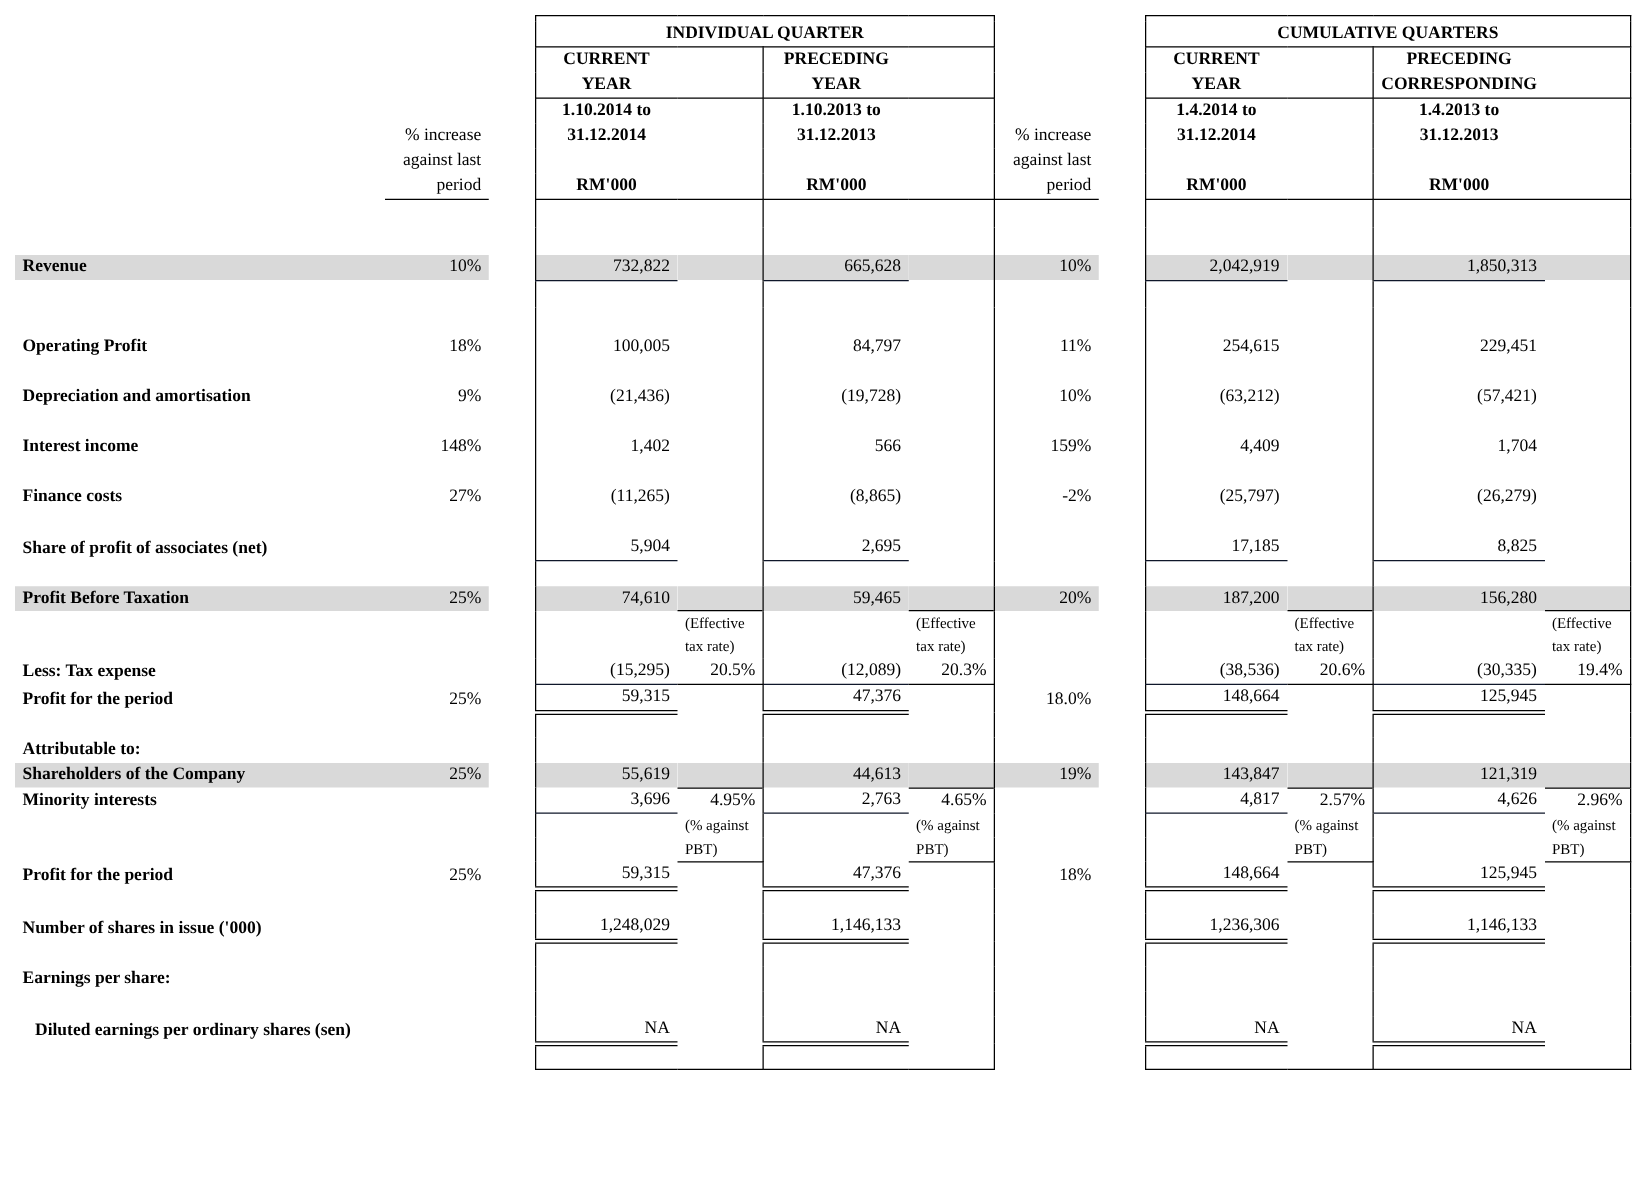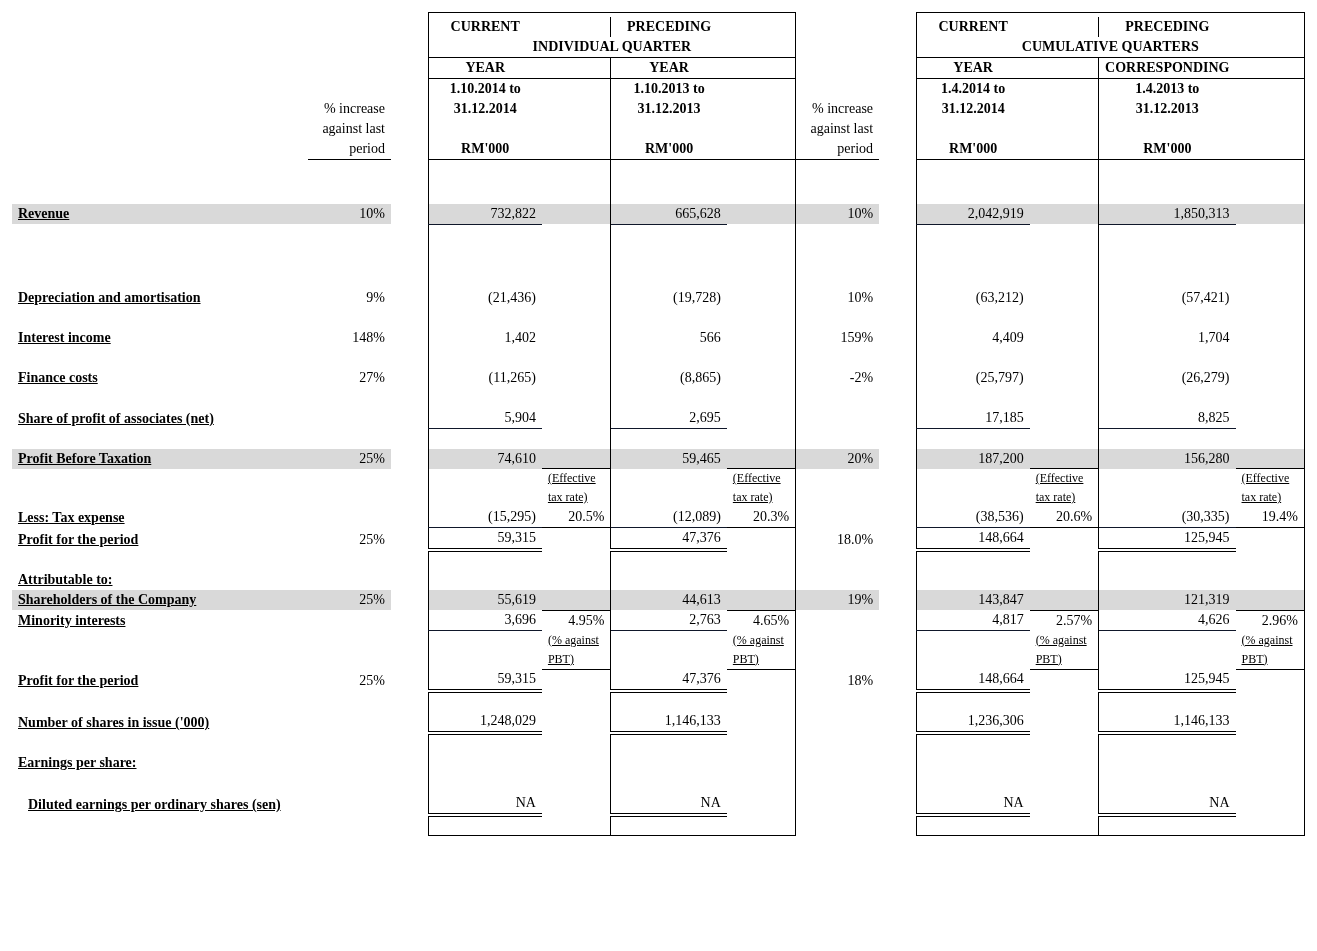--- a/index.html
+++ b/index.html
@@ -16,21 +16,21 @@
   }
   td {
     padding: 2px 6px;
     vertical-align: bottom;
     white-space: nowrap;
     overflow: hidden;
   }
   .b   { font-weight: bold; }
   .c   { text-align: center; }
   .r   { text-align: right; }
-  .l   { text-align: left; text-decoration: underline; }
+  .l   { text-align: left; }
   .sh  { background: #d9d9d9; } 
 
   
   .br-t { border-top: 1px solid #000; margin-left: 29px; }
   .br-b { border-bottom: 1px solid #000; }
   .br-l { border-left: 1px solid #000; }
   .br-r { border-right: 1px solid #000; }
   
   .dbl-b { border-bottom: 4px double #000; }
 
@@ -68,40 +68,40 @@
   <td colspan="4" class="br-t br-l br-r"></td>
   <td></td>
         <td></td>
   <td colspan="4" class="br-t br-l br-r"></td>
 </tr>
 
 <tr>
   <td></td>
         <td></td>
         <td></td>
+  <td colspan="4" class="b c br-l br-r br-b">INDIVIDUAL QUARTER</td>
+  <td></td>
+        <td></td>
+  <td colspan="4" class="b c br-l br-r br-b">CUMULATIVE QUARTERS</td>
+</tr>
+
+<tr>
+  <td></td>
+        <td></td>
+        <td></td>
   <td class="b c br-l">CURRENT</td>
   <td class="br-r"></td>
   <td class="b c">PRECEDING</td>
   <td class="br-r"></td>
   <td></td>
         <td></td>
   <td class="b c br-l">CURRENT</td>
   <td class="br-r"></td>
   <td class="b c">PRECEDING</td>
   <td class="br-r"></td>
-</tr>
-
-<tr>
-  <td></td>
-        <td></td>
-        <td></td>
-  <td colspan="4" class="b c br-l br-r br-b">INDIVIDUAL QUARTER</td>
-  <td></td>
-        <td></td>
-  <td colspan="4" class="b c br-l br-r br-b">CUMULATIVE QUARTERS</td>
 </tr>
 
 <tr>
   <td></td>
         <td></td>
         <td></td>
   <td class="b c br-l br-b">YEAR</td>
   <td class="br-r br-b"></td>
   <td class="b c br-b">YEAR</td>
   <td class="br-r br-b"></td>
@@ -249,20 +249,35 @@
         <td></td>
         <td class="br-r"></td>
   <td></td>
         <td></td>
   <td class="br-l"></td>
         <td class="br-r"></td>
         <td></td>
         <td class="br-r"></td>
 </tr>
 
+<tr>
+  <td class="b l">Operating Profit</td>
+  <td class="r">18%</td>
+  <td></td>
+  <td class="r br-l">100,005</td>
+  <td class="br-r"></td>
+  <td class="r">84,797</td>
+  <td class="br-r"></td>
+  <td class="r">11%</td>
+  <td></td>
+  <td class="r br-l">254,615</td>
+  <td class="br-r"></td>
+  <td class="r">229,451</td>
+  <td class="br-r"></td>
+</tr>
 <tr style="height:20px">
   <td></td>
         <td></td>
         <td></td>
   <td class="br-l"></td>
         <td class="br-r"></td>
         <td></td>
         <td class="br-r"></td>
   <td></td>
         <td></td>

